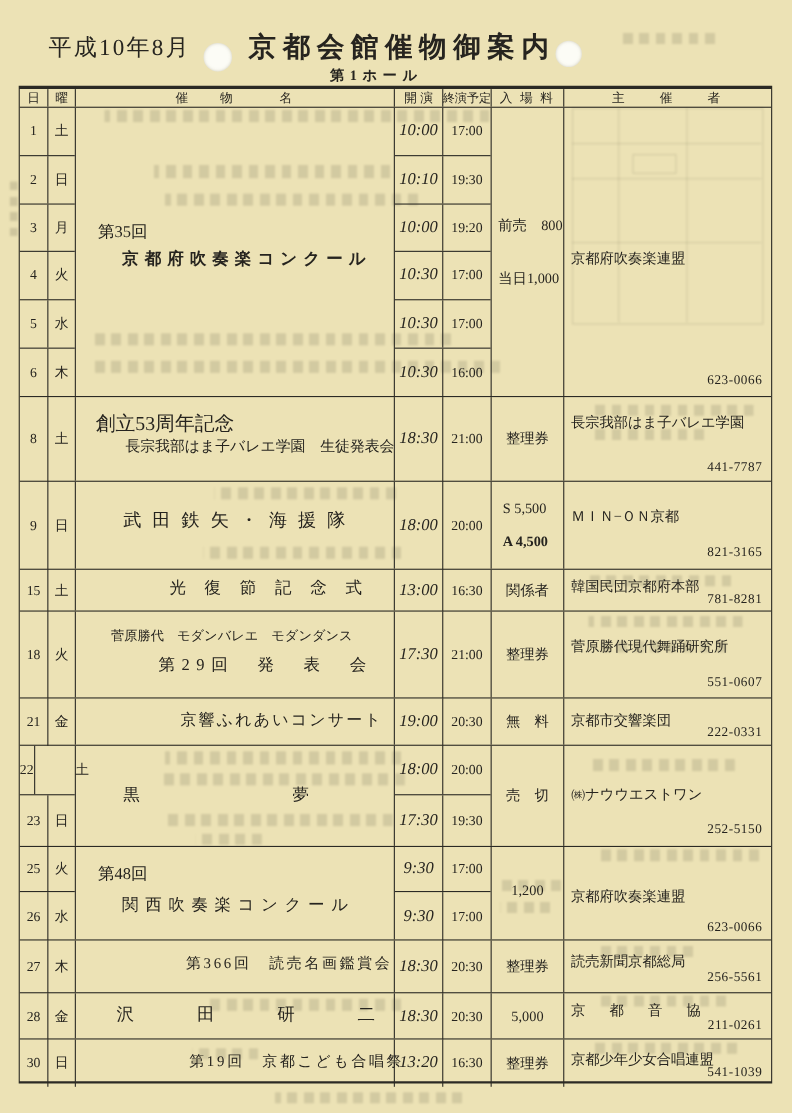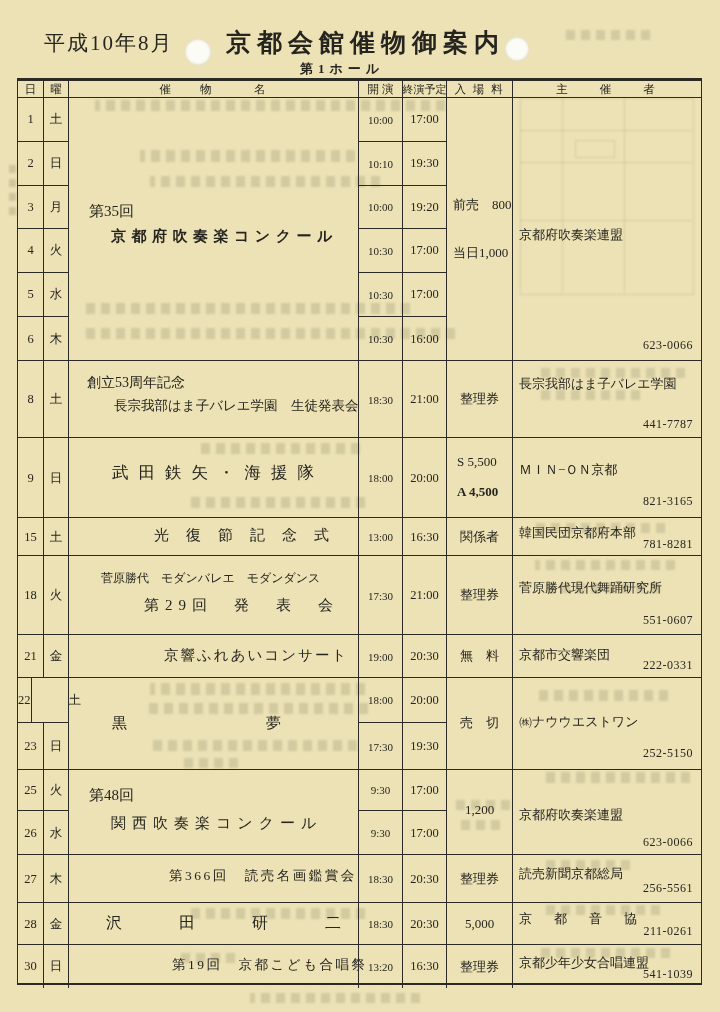--- a/index.html
+++ b/index.html
@@ -37,28 +37,28 @@
   .tbody{position:relative;}
   .section{display:flex;border-bottom:1.6px solid var(--line);box-sizing:border-box;position:relative;}
   .section:last-child{border-bottom:none;}
   .c-days{width:51px;display:flex;flex-direction:column;border-right:1px solid var(--line);box-sizing:border-box;}
   .day-row{display:flex;box-sizing:border-box;flex:none;}
   .day-row.rb{border-bottom:1px solid var(--line);}
   .cell-day{width:26px;border-right:1px solid var(--line);box-sizing:border-box;display:flex;align-items:center;justify-content:center;font-size:12.5px;}
   .cell-wd{flex:1;display:flex;align-items:center;justify-content:center;font-size:12.5px;}
   .c-event{width:290px;position:relative;border-right:1px solid var(--line);box-sizing:border-box;}
   .ev{position:absolute;white-space:nowrap;line-height:1.15;}
-  .ev12{font-size:12px;}.ev135{font-size:13.5px;}.ev14{font-size:14px;}.ev145{font-size:14.5px;}
+  .ev12{font-size:12px;}.ev135{font-size:13.5px;}.ev14{font-size:18px;}.ev145{font-size:14.5px;}
   .ev15{font-size:15px;text-align:right;}.ev16{font-size:16px;}.ev17{font-size:16.5px;}
   .sp2{letter-spacing:2px;}.sp25{letter-spacing:2.5px;}.sp55{letter-spacing:5.5px;}.sp6{letter-spacing:6px;}
   .sp10{letter-spacing:10px;}.sp17{letter-spacing:17px;}.sp57{letter-spacing:57px;}.sp22{letter-spacing:22px;}
   .c-times{width:88px;display:flex;flex-direction:column;border-right:1px solid var(--line);box-sizing:border-box;}
   .time-row{display:flex;box-sizing:border-box;flex:none;}
   .time-row.rb{border-bottom:1px solid var(--line);}
-  .cell-st{width:44px;border-right:1px solid var(--line);box-sizing:border-box;display:flex;align-items:center;justify-content:center;font-size:11px;}
+  .cell-st{width:44px;border-right:1px solid var(--line);box-sizing:border-box;display:flex;align-items:center;justify-content:center;font-size:15px;font-style:italic;}
   .cell-en{flex:1;display:flex;align-items:center;justify-content:center;font-size:12.5px;}
   .c-fee{width:66px;position:relative;border-right:1px solid var(--line);box-sizing:border-box;font-size:13px;}
   .fee-line{position:absolute;left:0;right:0;text-align:center;white-space:nowrap;line-height:1.1;}
   .fee-line.la{text-align:left;}
   .fee-center{position:absolute;inset:0;display:flex;align-items:center;justify-content:center;white-space:nowrap;}
   .c-org{flex:1;position:relative;font-size:13px;}
   .org{position:absolute;left:6px;white-space:nowrap;line-height:1.1;}
   .phone{position:absolute;right:8px;font-size:12px;letter-spacing:.5px;white-space:nowrap;}
   
   .bl{position:absolute;opacity:.30;filter:blur(1.1px);transform:scaleX(-1);

